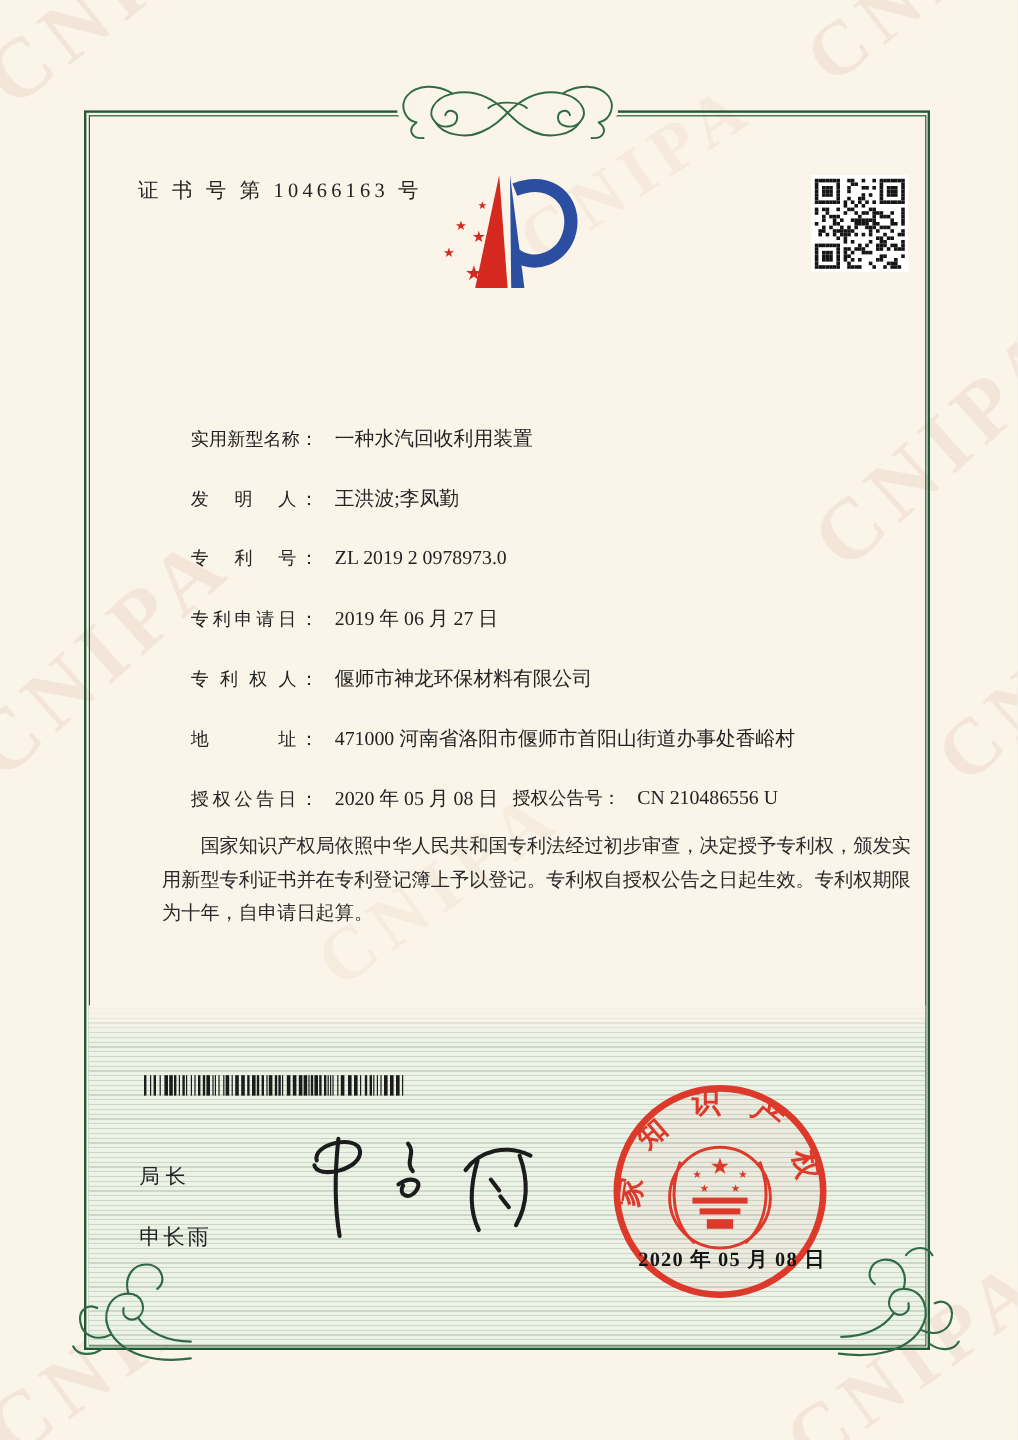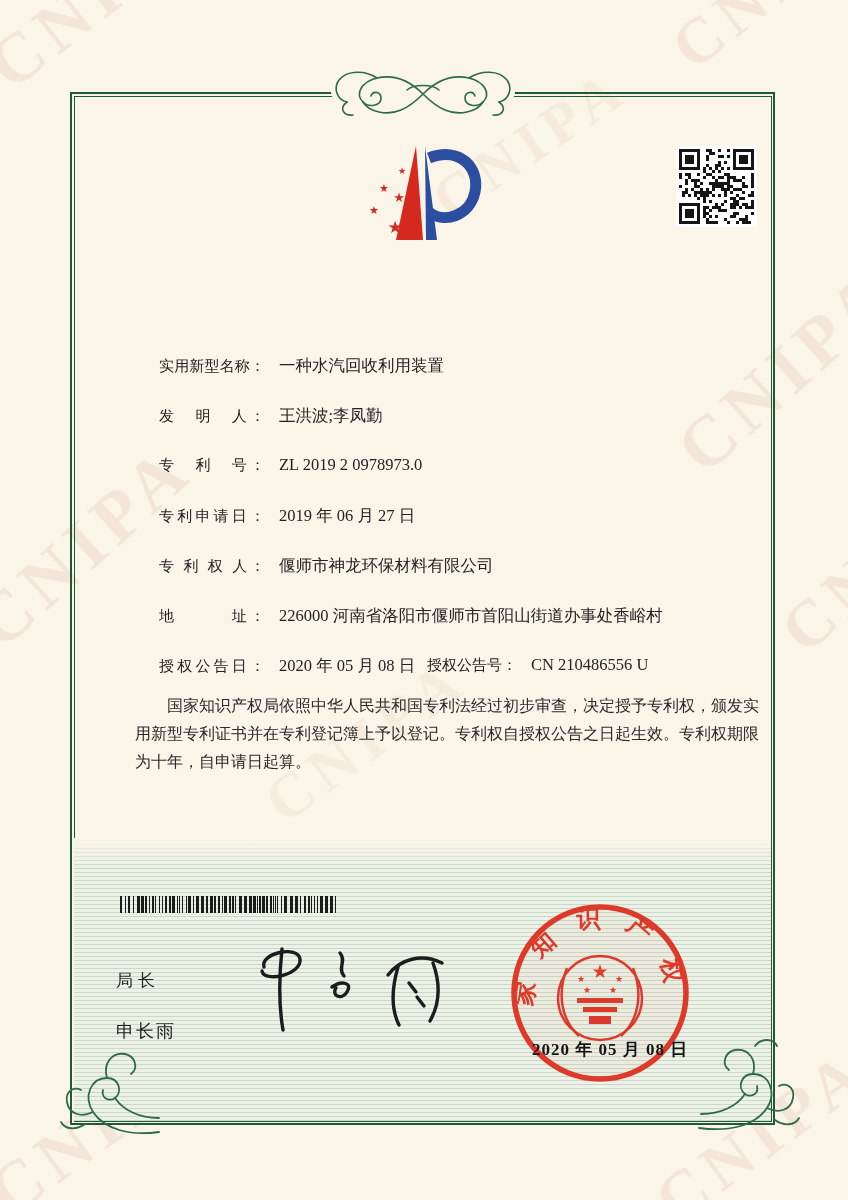--- a/index.html
+++ b/index.html
@@ -122,20 +122,21 @@
     <g fill="none" stroke="#2e6b45" stroke-width="1.8" stroke-linecap="round">
       <path d="M6 92 C36 96 62 90 74 72 C84 56 76 38 60 38 C48 38 44 52 52 58 C58 62 66 58 64 50"></path>
       <path d="M74 72 C86 78 98 74 100 62 C102 52 94 46 86 50"></path>
       <path d="M60 38 C64 24 56 12 42 14 C32 16 28 28 36 34"></path>
       <path d="M52 58 C44 70 28 78 8 78"></path>
       <path d="M82 84 C90 90 102 90 106 82"></path>
       <path d="M62 10 C68 2 80 2 84 10"></path>
     </g>
   </svg>
 
+  <div class="cert-no">证 书 号 第 10466163 号</div>
 
   <svg class="logo" width="150" height="114" viewBox="0 0 150 114">
     <text x="64" y="40" font-size="9" fill="#d5281e" text-anchor="middle">★</text>
     <text x="46" y="58" font-size="11" fill="#d5281e" text-anchor="middle">★</text>
     <text x="61" y="68" font-size="13" fill="#d5281e" text-anchor="middle">★</text>
     <text x="36" y="80" font-size="11" fill="#d5281e" text-anchor="middle">★</text>
     <text x="57" y="99" font-size="17" fill="#d5281e" text-anchor="middle">★</text>
     <polygon points="78,12 85,106 58,106" fill="#d5281e"></polygon>
     <polygon points="87,12 88,106 99,106" fill="#2b4ea0"></polygon>
     <path d="M91 24 C122 12 142 34 137 58 C132 82 106 90 91 78" fill="none" stroke="#2b4ea0" stroke-width="11"></path>
@@ -782,21 +783,21 @@
     <div class="row">
       <span class="lbl">专　利　号：</span><span class="val">ZL 2019 2 0978973.0</span>
     </div>
     <div class="row">
       <span class="lbl">专利申请日：</span><span class="val">2019 年 06 月 27 日</span>
     </div>
     <div class="row">
       <span class="lbl">专 利 权 人：</span><span class="val">偃师市神龙环保材料有限公司</span>
     </div>
     <div class="row">
-      <span class="lbl">地　　　址：</span><span class="val">226000 河南省洛阳市偃师市首阳山街道办事处香峪村</span>
+      <span class="lbl">地　　　址：</span><span class="val">471000 河南省洛阳市偃师市首阳山街道办事处香峪村</span>
     </div>
     <div class="row">
       <span class="lbl">授权公告日：</span><span class="val">2020 年 05 月 08 日</span>
       <span class="pair2">
         <span class="lbl2">授权公告号：</span><span class="val">CN 210486556 U</span>
       </span>
     </div>
   </div>
 
   <div class="body-text">

